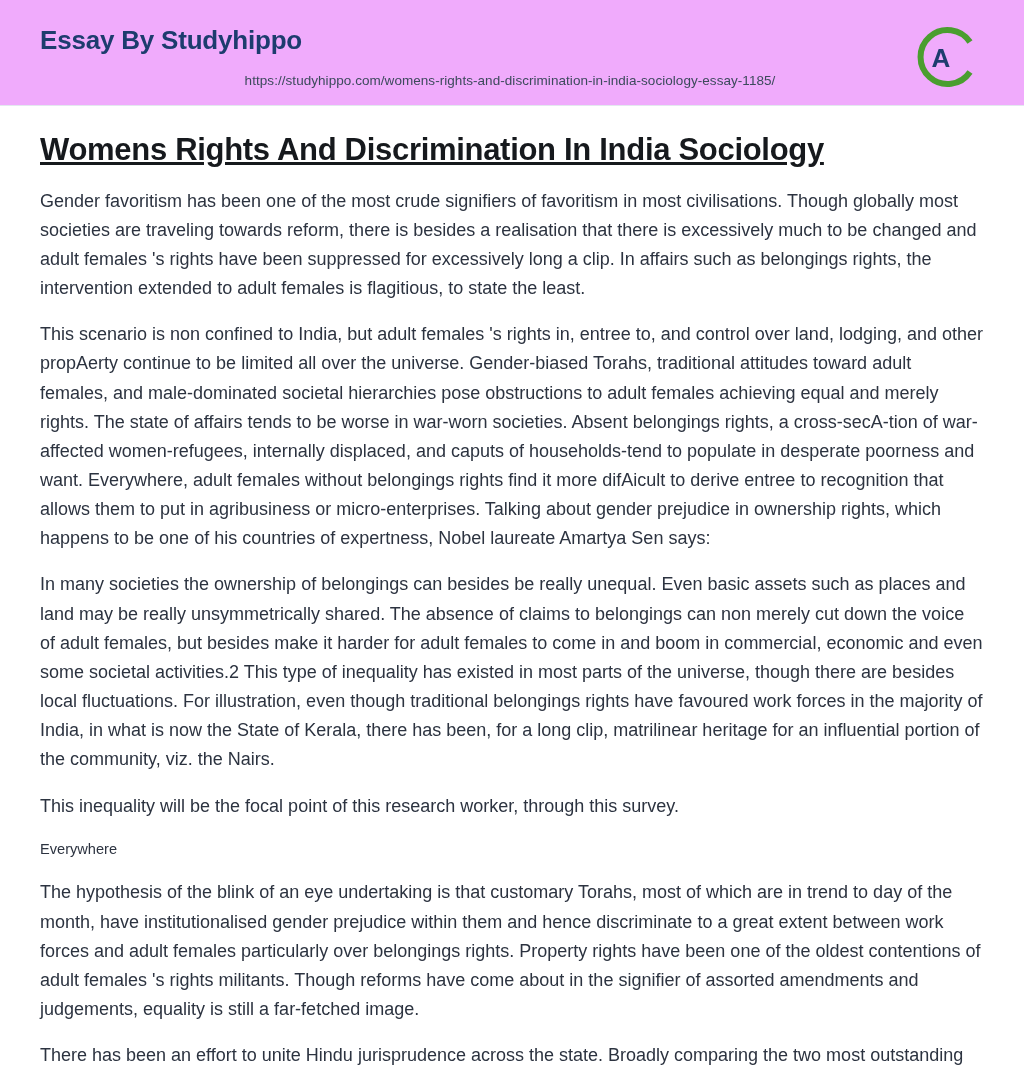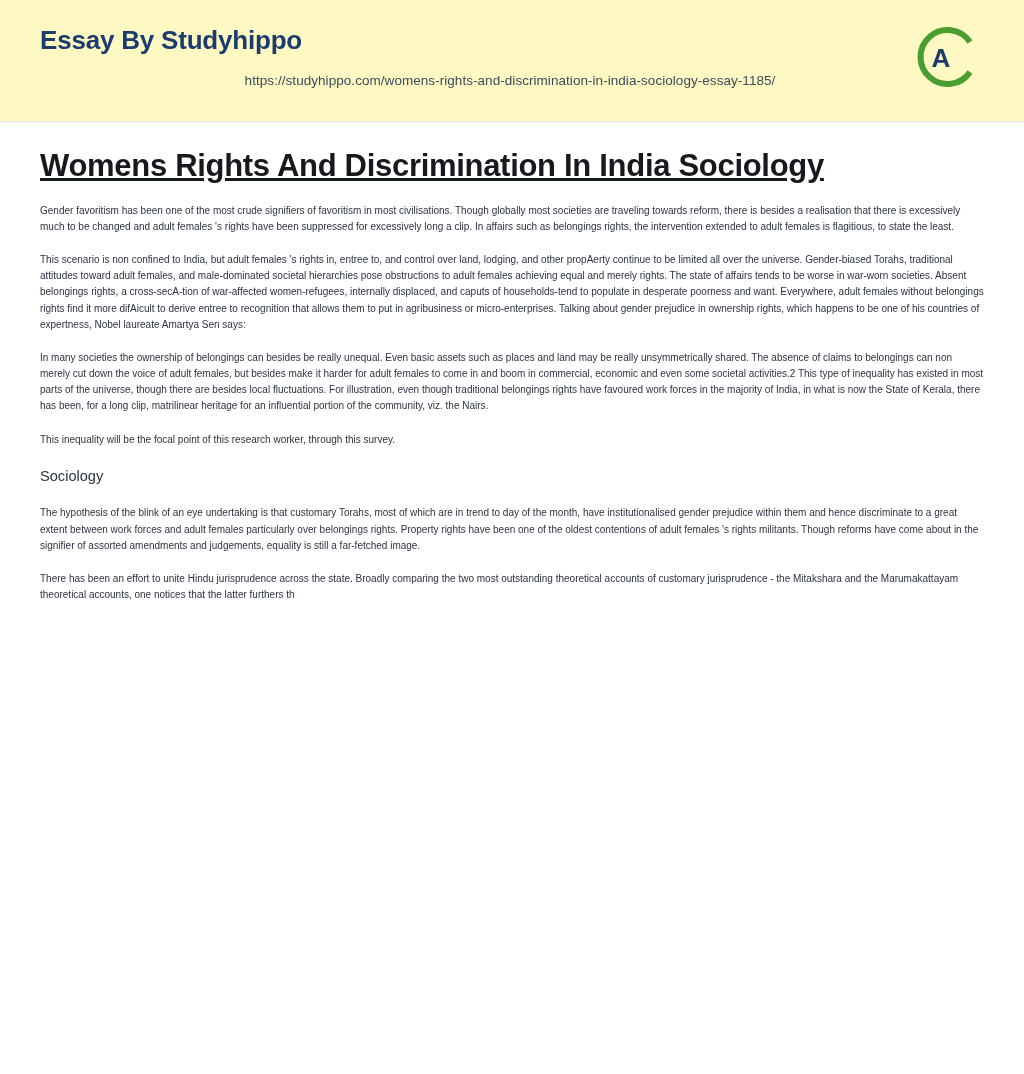--- a/index.html
+++ b/index.html
@@ -11,23 +11,23 @@
   }
   .page {
     width: 1024px;
     min-height: 1074px;
     position: relative;
     background: #ffffff;
     overflow: hidden;
   }
   
   .header {
-    background: #fef9c3;
+    background: #f0abfc;
     border-bottom: 1px solid #e3e8ef;
-    height: 122px;
+    height: 106px;
     padding: 26px 44px 0 40px;
     position: relative;
   }
   .brand {
     font-size: 26px;
     font-weight: bold;
     color: #1d3c6e;
     letter-spacing: -0.2px;
     line-height: 1.1;
     margin: 0;
@@ -56,21 +56,21 @@
   .doc-title {
     font-size: 31px;
     font-weight: bold;
     color: #16191d;
     line-height: 1.18;
     margin: 0 0 18px 0;
     letter-spacing: -0.3px;
     text-decoration: underline;
   }
   .para {
-    font-size: 10px;
+    font-size: 18px;
     line-height: 1.62;
     color: #2c3340;
     margin: 0 0 17px 0;
     text-align: left;
   }
   .section-label {
     font-size: 14.6px;
     line-height: 1.62;
     color: #2c3340;
     margin: 0 0 17px 0;
@@ -92,18 +92,18 @@
     </div>
   </div>
 
   <div class="article">
     <h1 class="doc-title">Womens Rights And Discrimination In India Sociology</h1>
 
     <p class="para">Gender favoritism has been one of the most crude signifiers of favoritism in most civilisations. Though globally most societies are traveling towards reform, there is besides a realisation that there is excessively much to be changed and adult females 's rights have been suppressed for excessively long a clip. In affairs such as belongings rights, the intervention extended to adult females is flagitious, to state the least.</p>
     <p class="para">This scenario is non confined to India, but adult females 's rights in, entree to, and control over land, lodging, and other propAerty continue to be limited all over the universe. Gender-biased Torahs, traditional attitudes toward adult females, and male-dominated societal hierarchies pose obstructions to adult females achieving equal and merely rights. The state of affairs tends to be worse in war-worn societies. Absent belongings rights, a cross-secA-tion of war-affected women-refugees, internally displaced, and caputs of households-tend to populate in desperate poorness and want. Everywhere, adult females without belongings rights find it more difAicult to derive entree to recognition that allows them to put in agribusiness or micro-enterprises. Talking about gender prejudice in ownership rights, which happens to be one of his countries of expertness, Nobel laureate Amartya Sen says:</p>
     <p class="para">In many societies the ownership of belongings can besides be really unequal. Even basic assets such as places and land may be really unsymmetrically shared. The absence of claims to belongings can non merely cut down the voice of adult females, but besides make it harder for adult females to come in and boom in commercial, economic and even some societal activities.2 This type of inequality has existed in most parts of the universe, though there are besides local fluctuations. For illustration, even though traditional belongings rights have favoured work forces in the majority of India, in what is now the State of Kerala, there has been, for a long clip, matrilinear heritage for an influential portion of the community, viz. the Nairs.</p>
     <p class="para">This inequality will be the focal point of this research worker, through this survey.</p>
-    <p class="section-label">Sociology</p>
+    <p class="section-label">Everywhere</p>
     <p class="para">The hypothesis of the blink of an eye undertaking is that customary Torahs, most of which are in trend to day of the month, have institutionalised gender prejudice within them and hence discriminate to a great extent between work forces and adult females particularly over belongings rights. Property rights have been one of the oldest contentions of adult females 's rights militants. Though reforms have come about in the signifier of assorted amendments and judgements, equality is still a far-fetched image.</p>
     <p class="para">There has been an effort to unite Hindu jurisprudence across the state. Broadly comparing the two most outstanding theoretical accounts of customary jurisprudence - the Mitakshara and the Marumakattayam theoretical accounts, one notices that the latter furthers th</p>
   </div>
 
 </div>
 
 </body></html>

